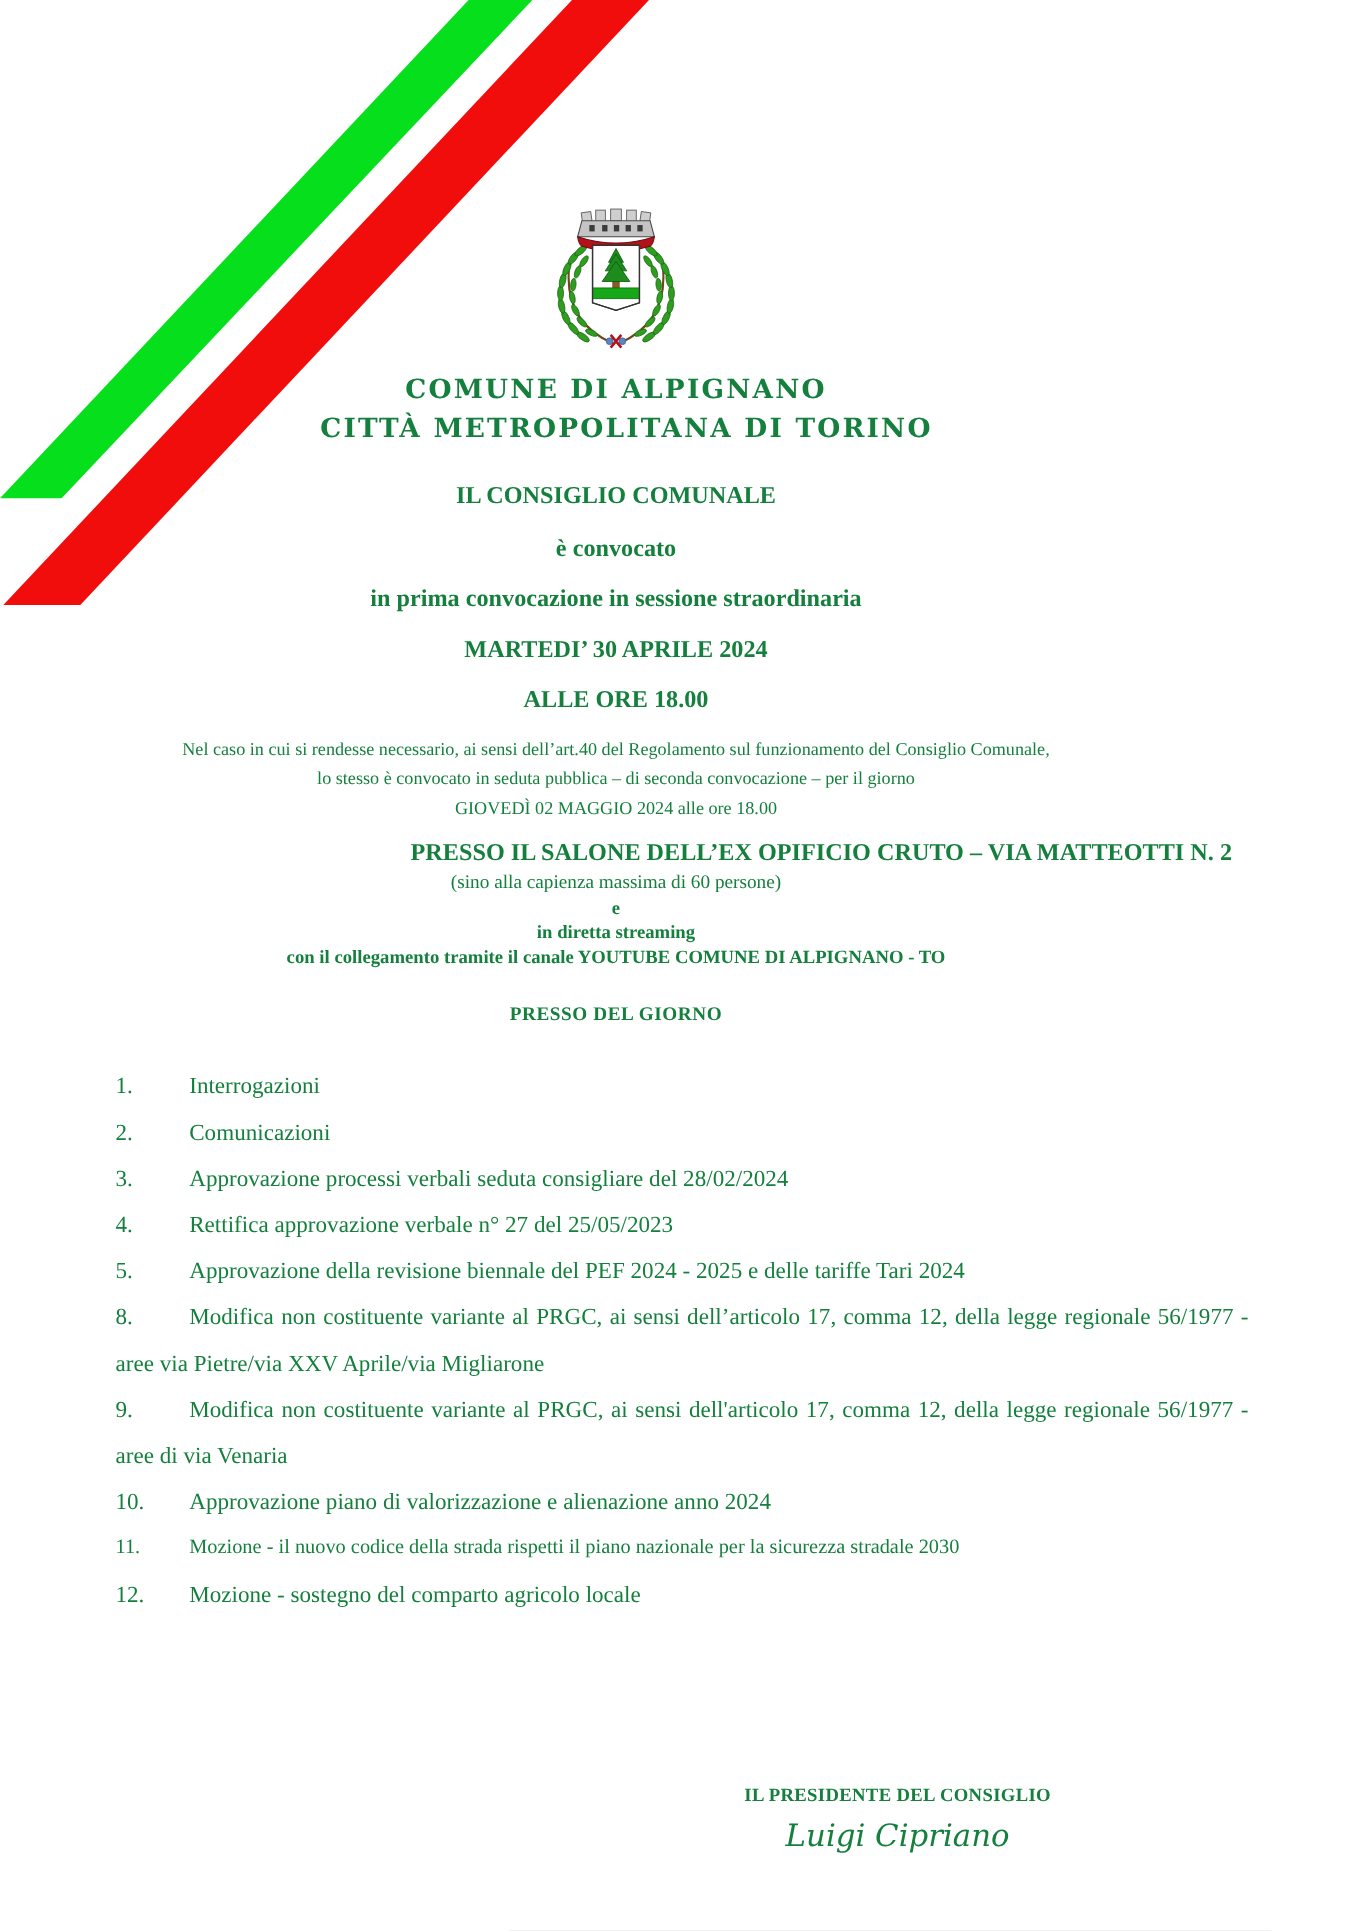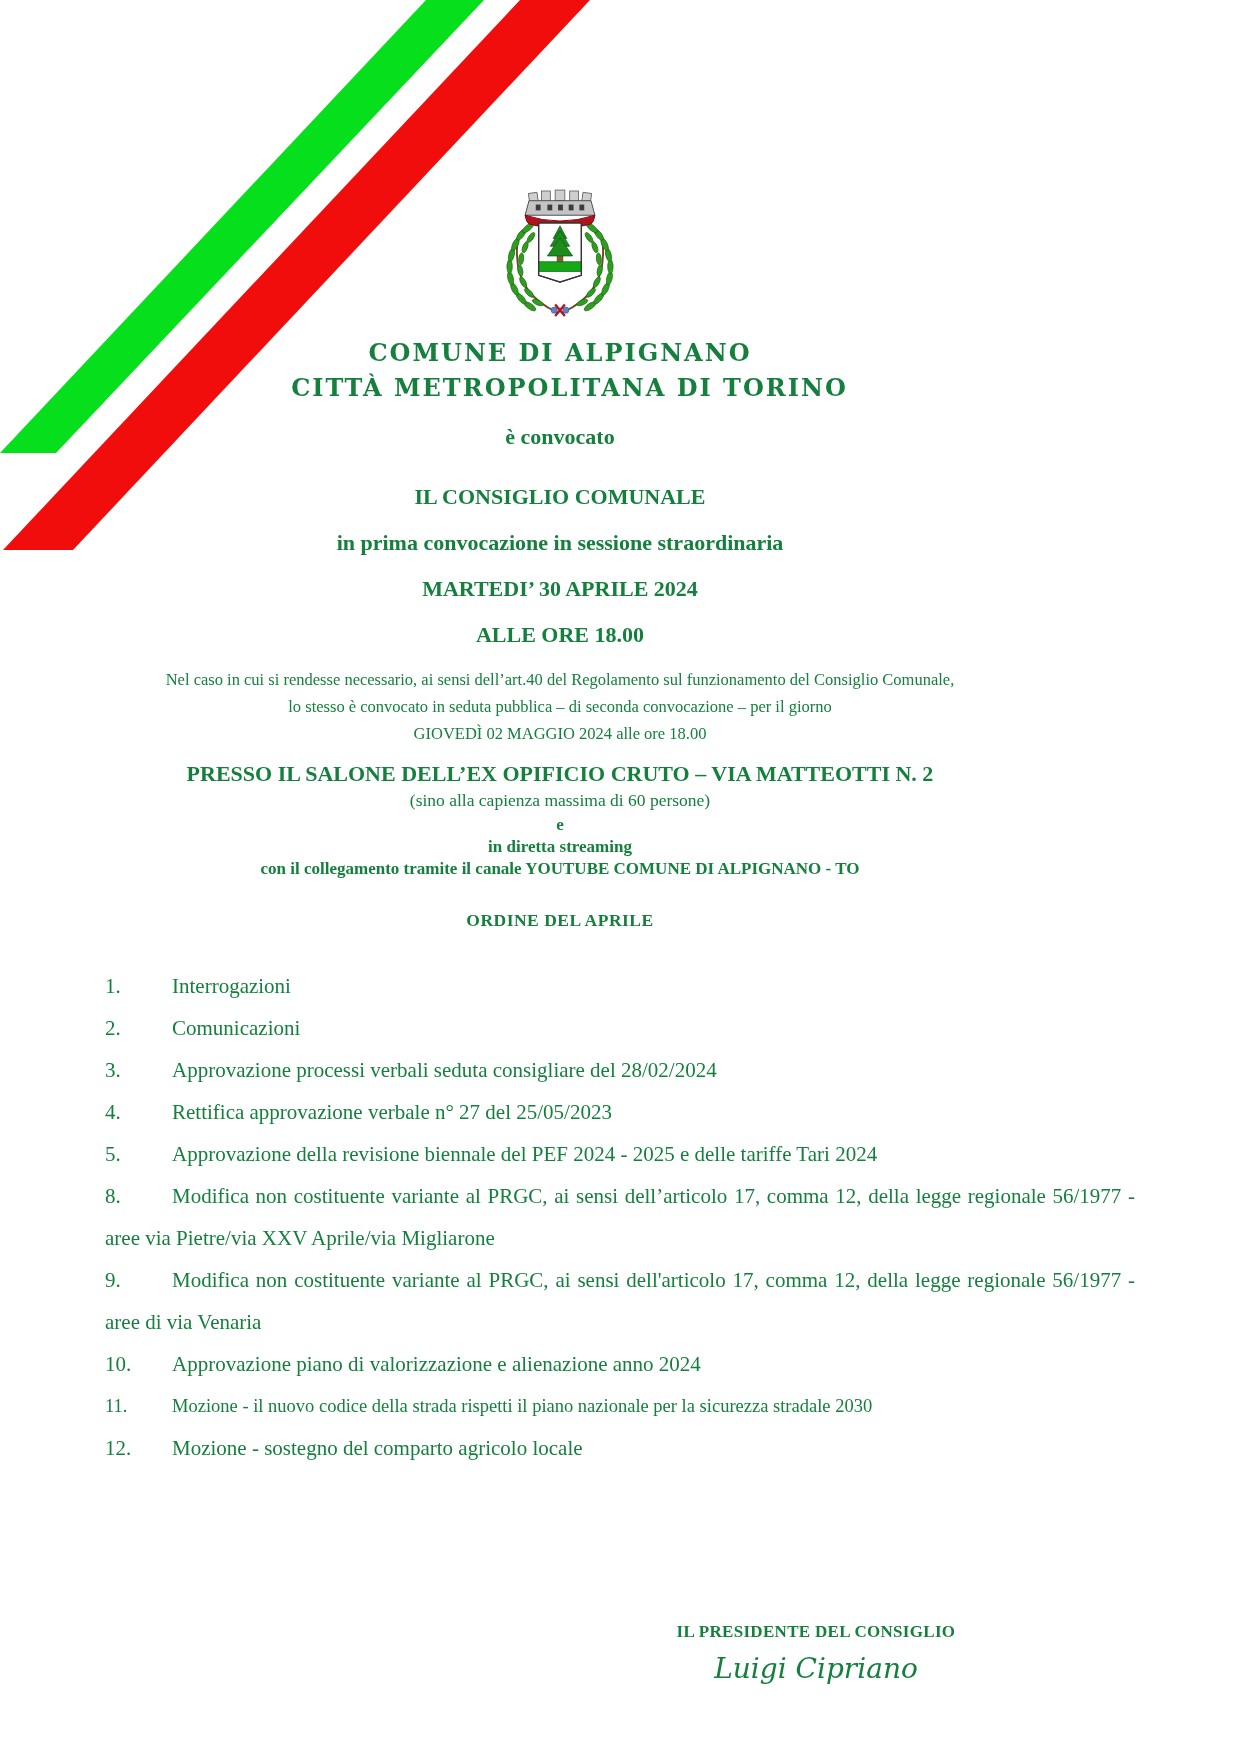--- a/index.html
+++ b/index.html
@@ -16,21 +16,21 @@
         font-family:"DejaVu Serif",serif;}
   .prov{font-size:24px;font-weight:bold;letter-spacing:2px;margin-top:6px;
         font-family:"DejaVu Serif",serif;padding-left:19px;}
   .h-bold{font-size:22px;font-weight:bold;}
   .council{margin-top:34px;}
   .convocato{margin-top:22px;}
   .prima{margin-top:20px;}
   .martedi{margin-top:20px;}
   .alle{margin-top:20px;}
   .finetext{margin-top:18px;font-size:16.5px;line-height:27px;font-weight:normal;}
-  .venue{margin-top:14px;font-size:22px;font-weight:bold;}
+  .venue{margin-top:14px;font-size:22px;font-weight:bold;text-align:right;}
   .capacity{font-size:17.5px;margin-top:3px;}
   .smallbold{font-size:17px;font-weight:bold;line-height:22px;}
   .e-line{margin-top:3px;}
   .ordine{margin-top:30px;font-size:17.5px;font-weight:bold;letter-spacing:.5px;}
   
   .agenda{margin:34px 105px 0 105px;font-size:21px;line-height:42px;
           text-align:justify;}
   .agenda-item .num{display:inline-block;width:67px;}
   .agenda-item.sm{font-size:18.5px;}
   
@@ -116,39 +116,39 @@
       <path d="M43,38 H87 V92 L65,99 L43,92 Z" fill="none" stroke="#333" stroke-width="1.2"></path>
 
       <circle cx="59" cy="128" r="3.2" fill="#5b86c2" stroke="#31598f" stroke-width=".6"></circle>
       <circle cx="71" cy="128" r="3.2" fill="#5b86c2" stroke="#31598f" stroke-width=".6"></circle>
       <path d="M60,122 L70,134 M70,122 L60,134" stroke="#b3121a" stroke-width="2.4" fill="none"></path>
     </svg>
 
     <div class="muni">COMUNE DI ALPIGNANO</div>
     <div class="prov">CITTÀ METROPOLITANA DI TORINO</div>
 
+    <div class="h-bold council">IL CONSIGLIO COMUNALE</div>
     <div class="h-bold convocato">è convocato</div>
-    <div class="h-bold council">IL CONSIGLIO COMUNALE</div>
     <div class="h-bold prima">in prima convocazione in sessione straordinaria</div>
     <div class="h-bold martedi">MARTEDI’ 30 APRILE 2024</div>
     <div class="h-bold alle">ALLE ORE 18.00</div>
 
     <div class="finetext">
       <div>Nel caso in cui si rendesse necessario, ai sensi dell’art.40 del Regolamento sul funzionamento del Consiglio Comunale,</div>
       <div>lo stesso è convocato in seduta pubblica – di seconda convocazione – per il giorno</div>
       <div>GIOVEDÌ 02 MAGGIO 2024 alle ore 18.00</div>
     </div>
 
     <div class="venue">PRESSO IL SALONE DELL’EX OPIFICIO CRUTO – VIA MATTEOTTI N. 2</div>
     <div class="capacity">(sino alla capienza massima di 60 persone)</div>
     <div class="smallbold e-line">e</div>
     <div class="smallbold">in diretta streaming</div>
     <div class="smallbold">con il collegamento tramite il canale YOUTUBE  COMUNE DI ALPIGNANO - TO</div>
 
-    <div class="ordine">ORDINE DEL APRILE</div>
+    <div class="ordine">PRESSO DEL GIORNO</div>
   </div>
 
   <div class="agenda">
     <div class="agenda-item"><span class="num">1.</span><span>Interrogazioni</span></div>
     <div class="agenda-item"><span class="num">2.</span><span>Comunicazioni</span></div>
     <div class="agenda-item"><span class="num">3.</span><span>Approvazione processi verbali seduta consigliare del 28/02/2024</span></div>
     <div class="agenda-item"><span class="num">4.</span><span>Rettifica approvazione verbale n° 27 del 25/05/2023</span></div>
     <div class="agenda-item"><span class="num">5.</span><span>Approvazione della revisione biennale del PEF 2024 - 2025 e delle tariffe Tari 2024</span></div>
     <div class="agenda-item"><span class="num">8.</span><span>Modifica non costituente variante al PRGC, ai sensi dell’articolo 17, comma 12, della legge regionale 56/1977 - aree via Pietre/via XXV Aprile/via Migliarone</span></div>
     <div class="agenda-item"><span class="num">9.</span><span>Modifica non costituente variante al PRGC, ai sensi dell'articolo 17, comma 12, della legge regionale 56/1977 - aree di via Venaria</span></div>

